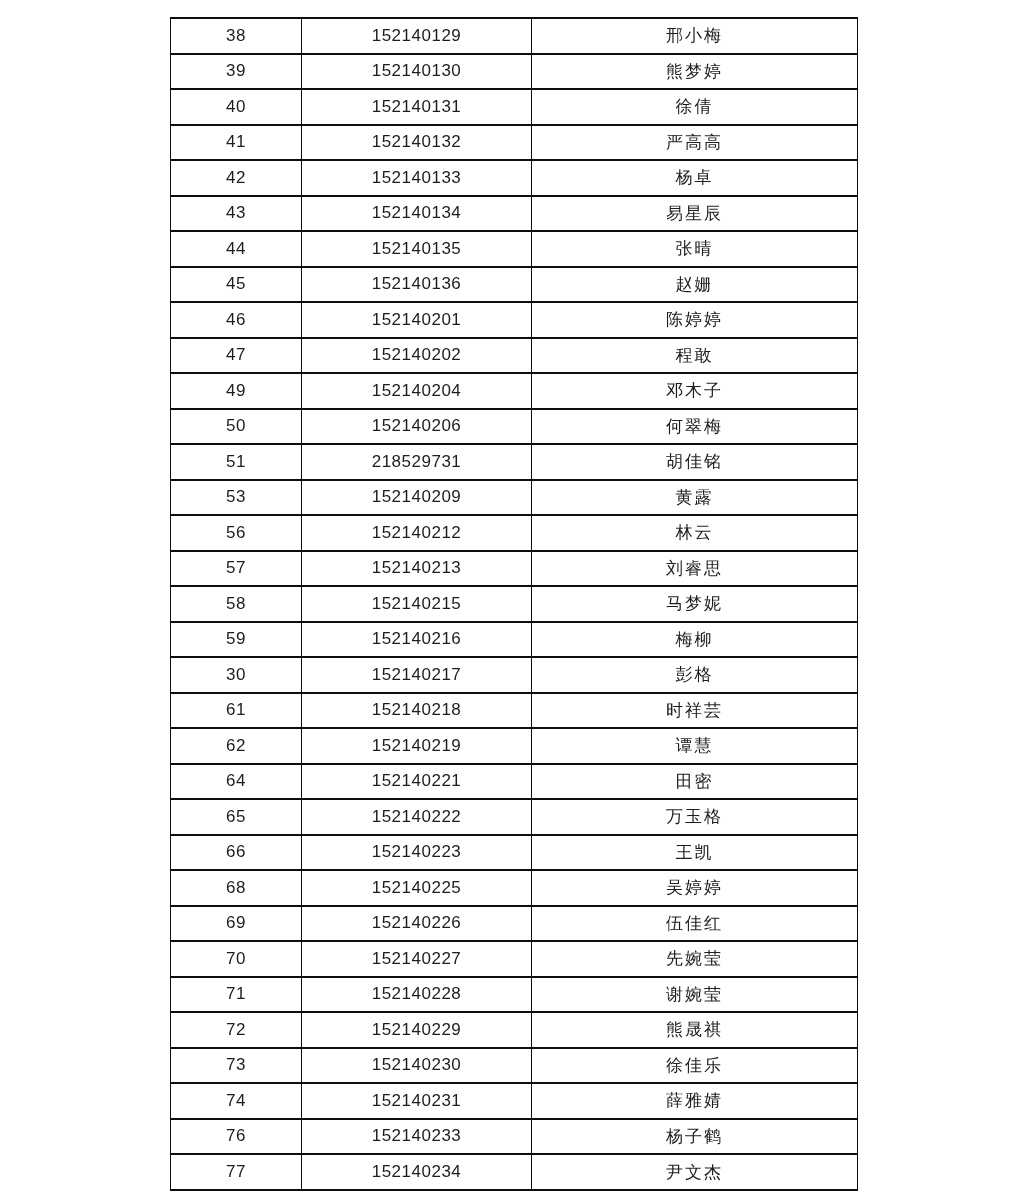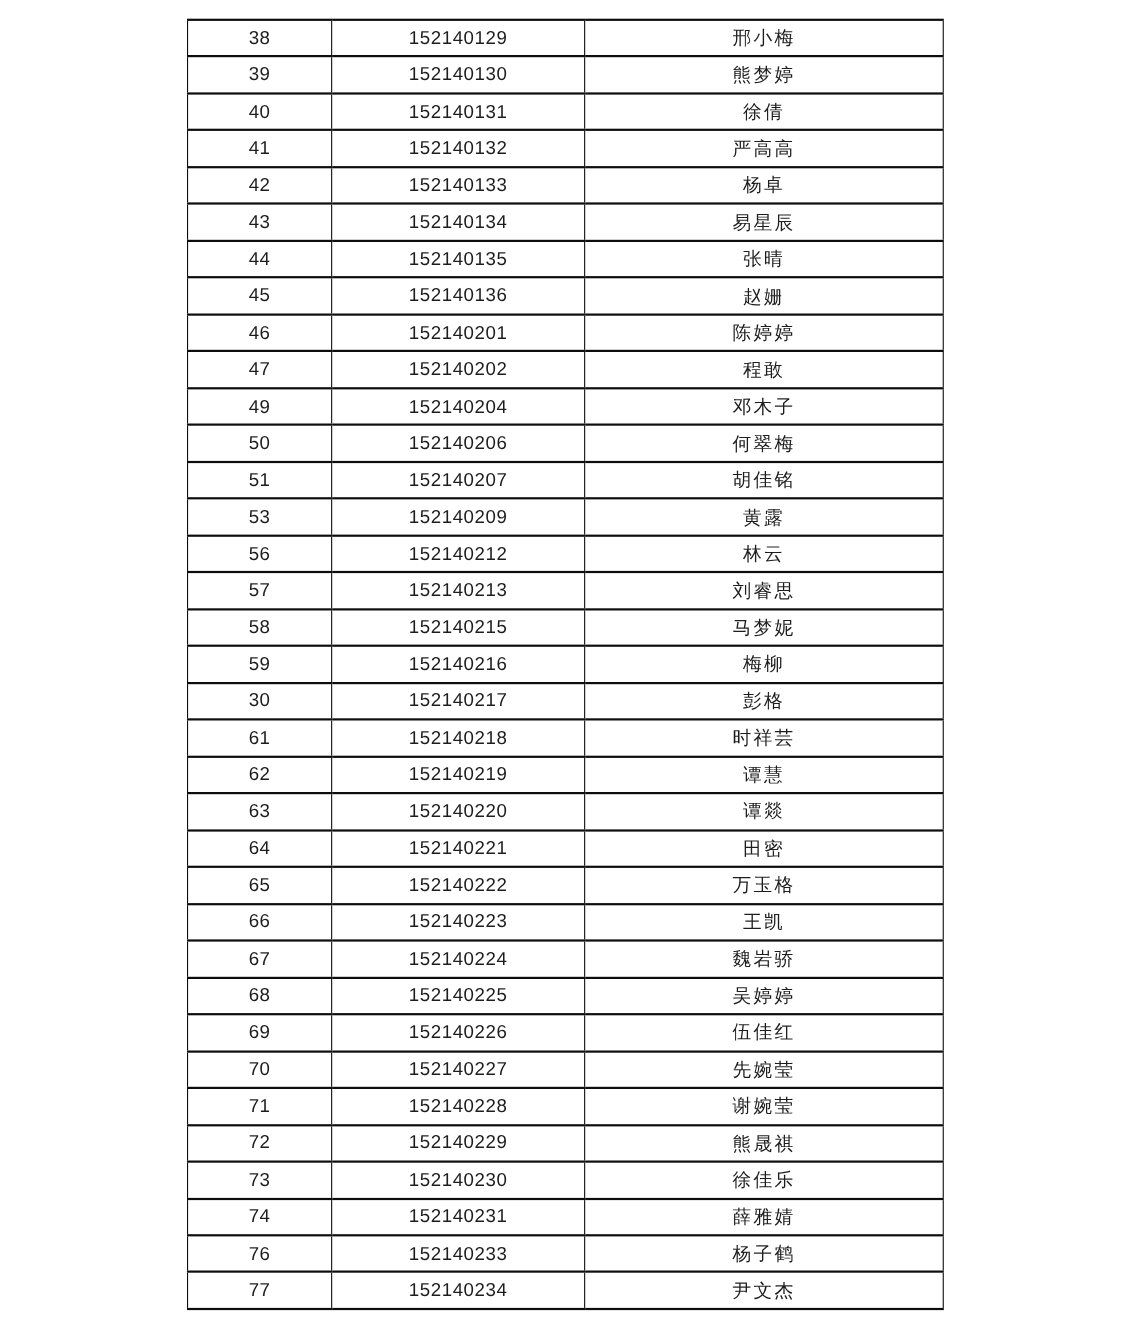--- a/index.html
+++ b/index.html
@@ -113,21 +113,21 @@
     <td class="num">152140204</td>
     <td class="name-cell">邓木子</td>
   </tr>
         <tr>
     <td class="num">50</td>
     <td class="num">152140206</td>
     <td class="name-cell">何翠梅</td>
   </tr>
         <tr>
     <td class="num">51</td>
-    <td class="num">152140207</td>
+    <td class="num">218529731</td>
     <td class="name-cell">胡佳铭</td>
   </tr>
         <tr>
     <td class="num">53</td>
     <td class="num">152140209</td>
     <td class="name-cell">黄露</td>
   </tr>
         <tr>
     <td class="num">56</td>
     <td class="num">152140212</td>
@@ -157,43 +157,33 @@
     <td class="num">61</td>
     <td class="num">152140218</td>
     <td class="name-cell">时祥芸</td>
   </tr>
         <tr>
     <td class="num">62</td>
     <td class="num">152140219</td>
     <td class="name-cell">谭慧</td>
   </tr>
         <tr>
-    <td class="num">63</td>
-    <td class="num">152140220</td>
-    <td class="name-cell">谭燚</td>
-  </tr>
-        <tr>
     <td class="num">64</td>
     <td class="num">152140221</td>
     <td class="name-cell">田密</td>
   </tr>
         <tr>
     <td class="num">65</td>
     <td class="num">152140222</td>
     <td class="name-cell">万玉格</td>
   </tr>
         <tr>
     <td class="num">66</td>
     <td class="num">152140223</td>
     <td class="name-cell">王凯</td>
-  </tr>
-        <tr>
-    <td class="num">67</td>
-    <td class="num">152140224</td>
-    <td class="name-cell">魏岩骄</td>
   </tr>
         <tr>
     <td class="num">68</td>
     <td class="num">152140225</td>
     <td class="name-cell">吴婷婷</td>
   </tr>
         <tr>
     <td class="num">69</td>
     <td class="num">152140226</td>
     <td class="name-cell">伍佳红</td>

